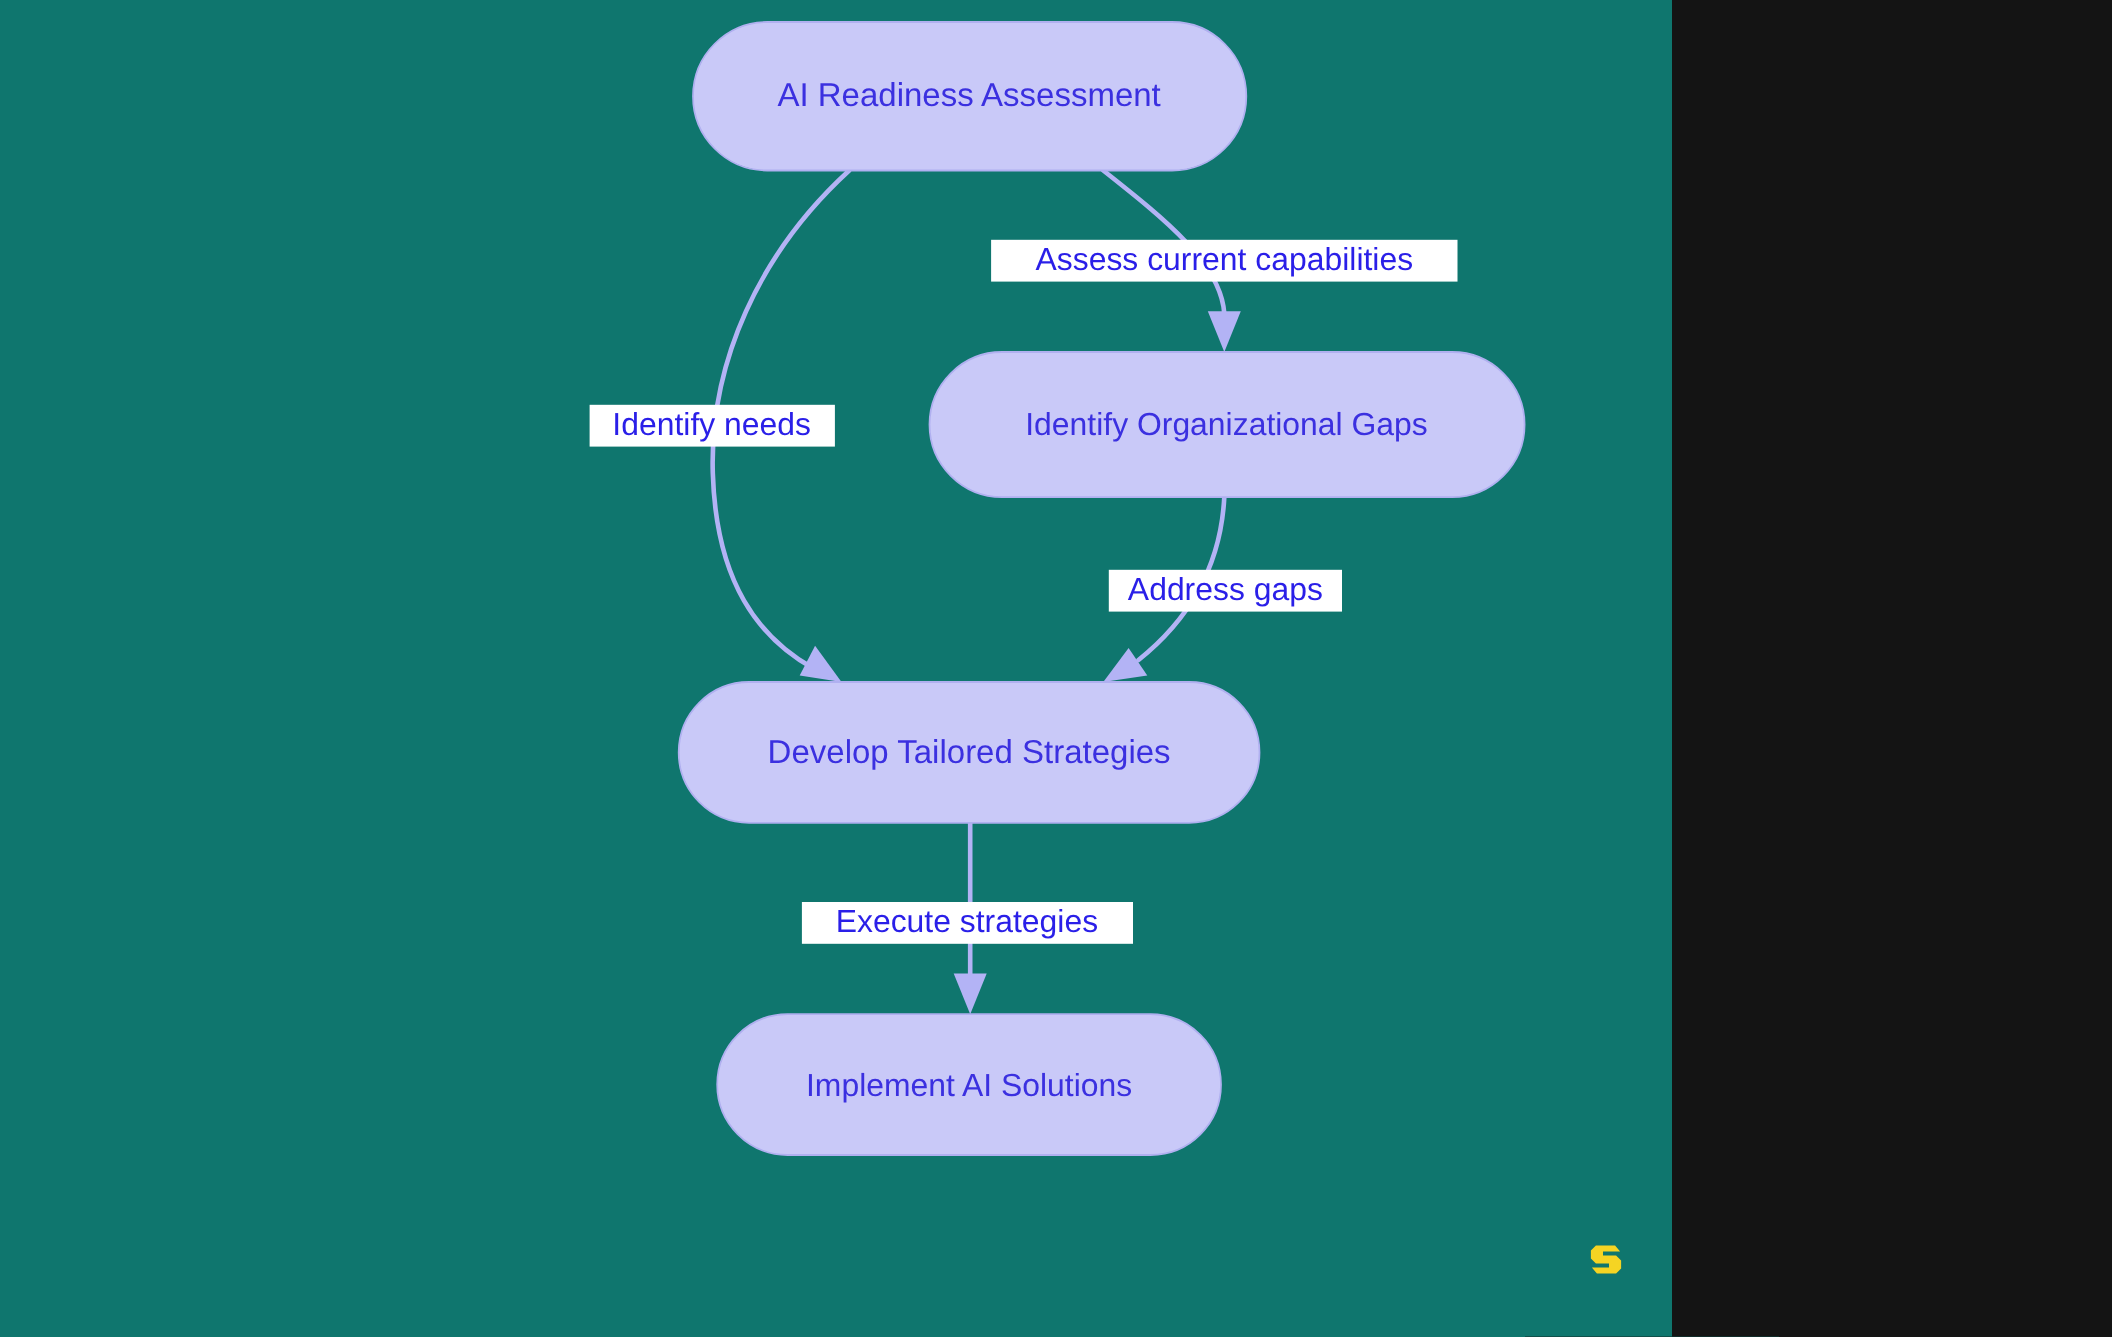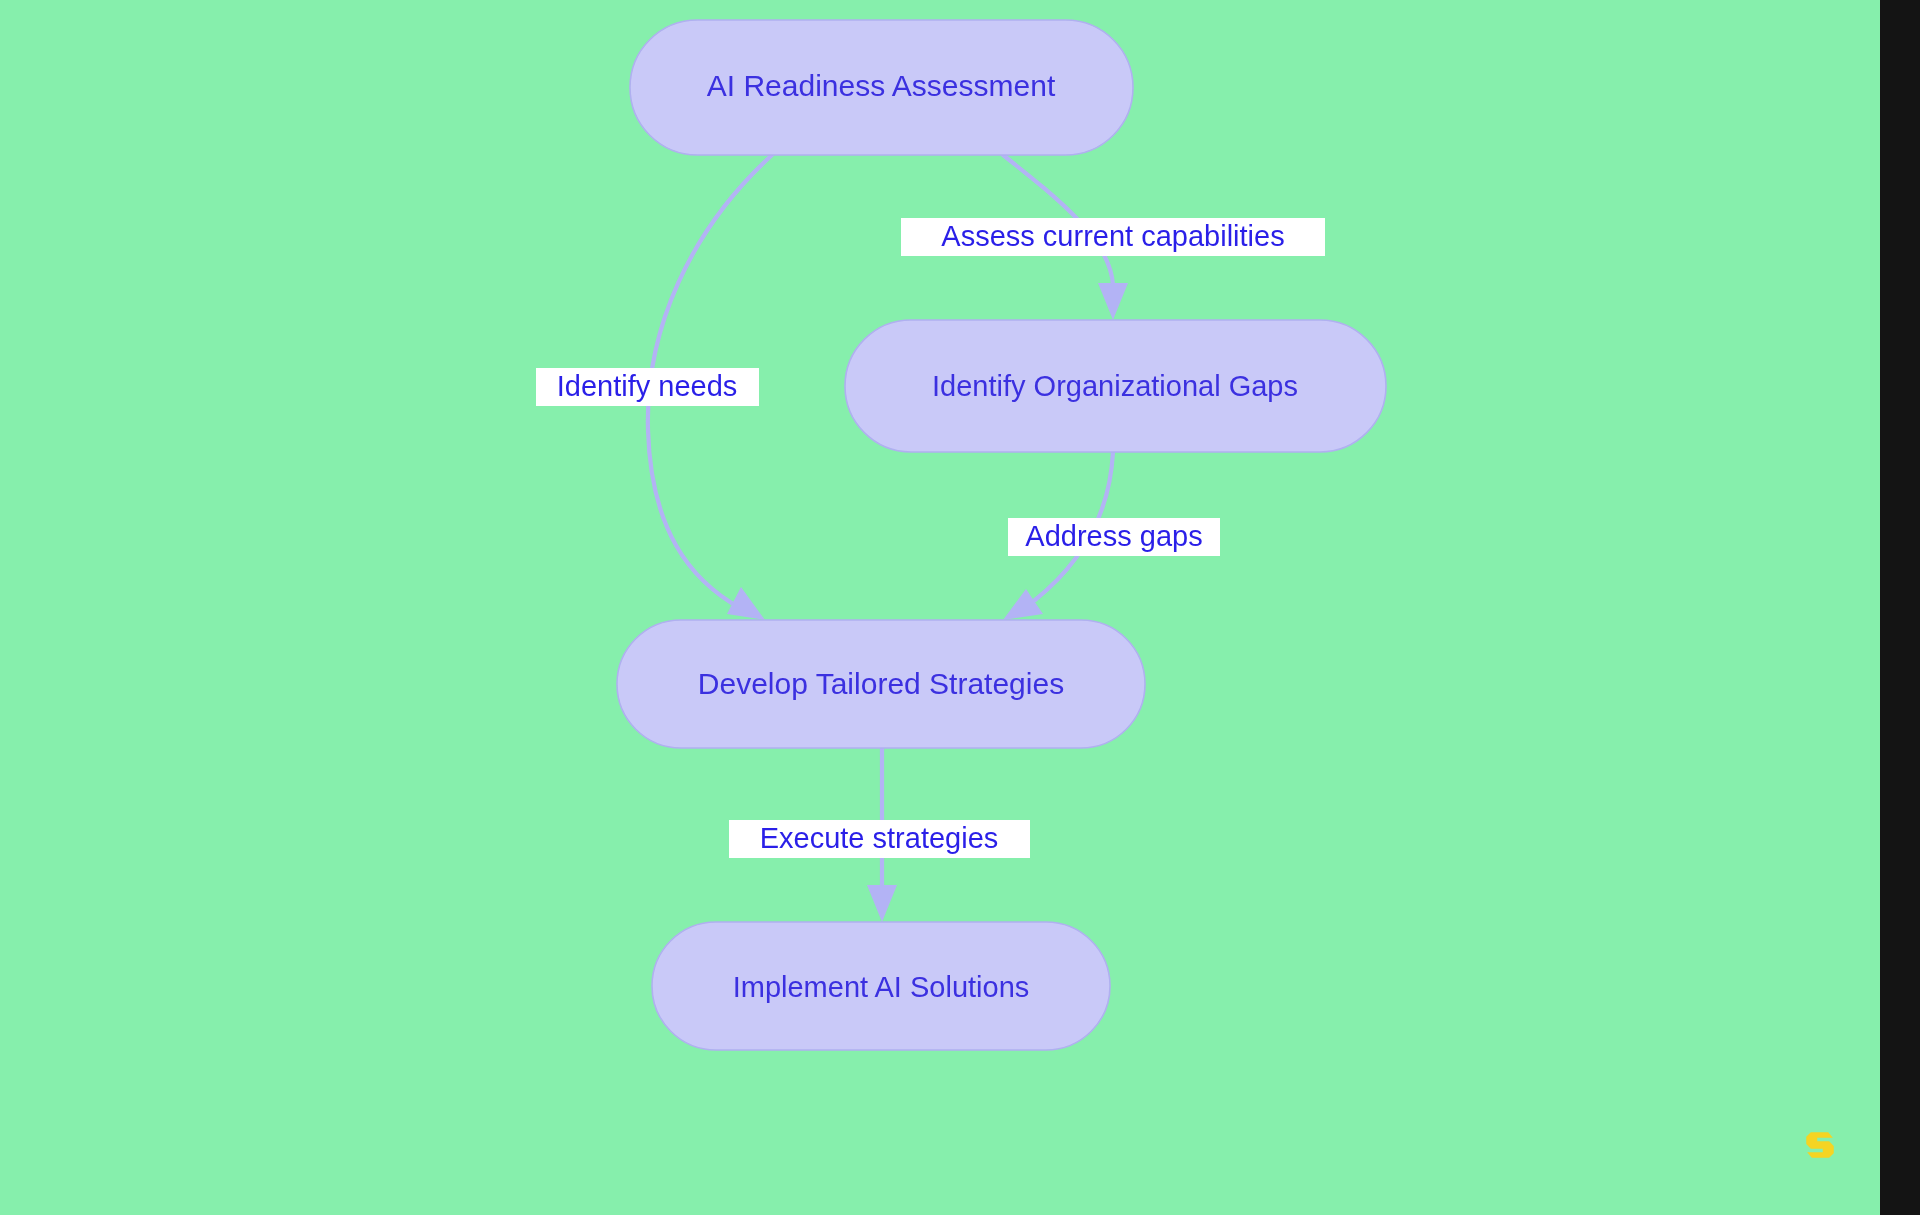--- a/index.html
+++ b/index.html
@@ -9,23 +9,23 @@
     background: #141414;
   }
   body {
     width: 1920px;
     height: 1215px;
     overflow: hidden;
     font-family: "Liberation Sans", sans-serif;
   }
   #canvas {
     position: relative;
-    width: 1880px;
+    width: 1520px;
     height: 1215px;
-    background: #86efac;
+    background: #0f766e;
     text-decoration: underline;
   }
   #flow-svg {
     position: absolute;
     top: 0;
     left: 0;
     width: 1920px;
     height: 1215px;
   }
   .node-shape {

